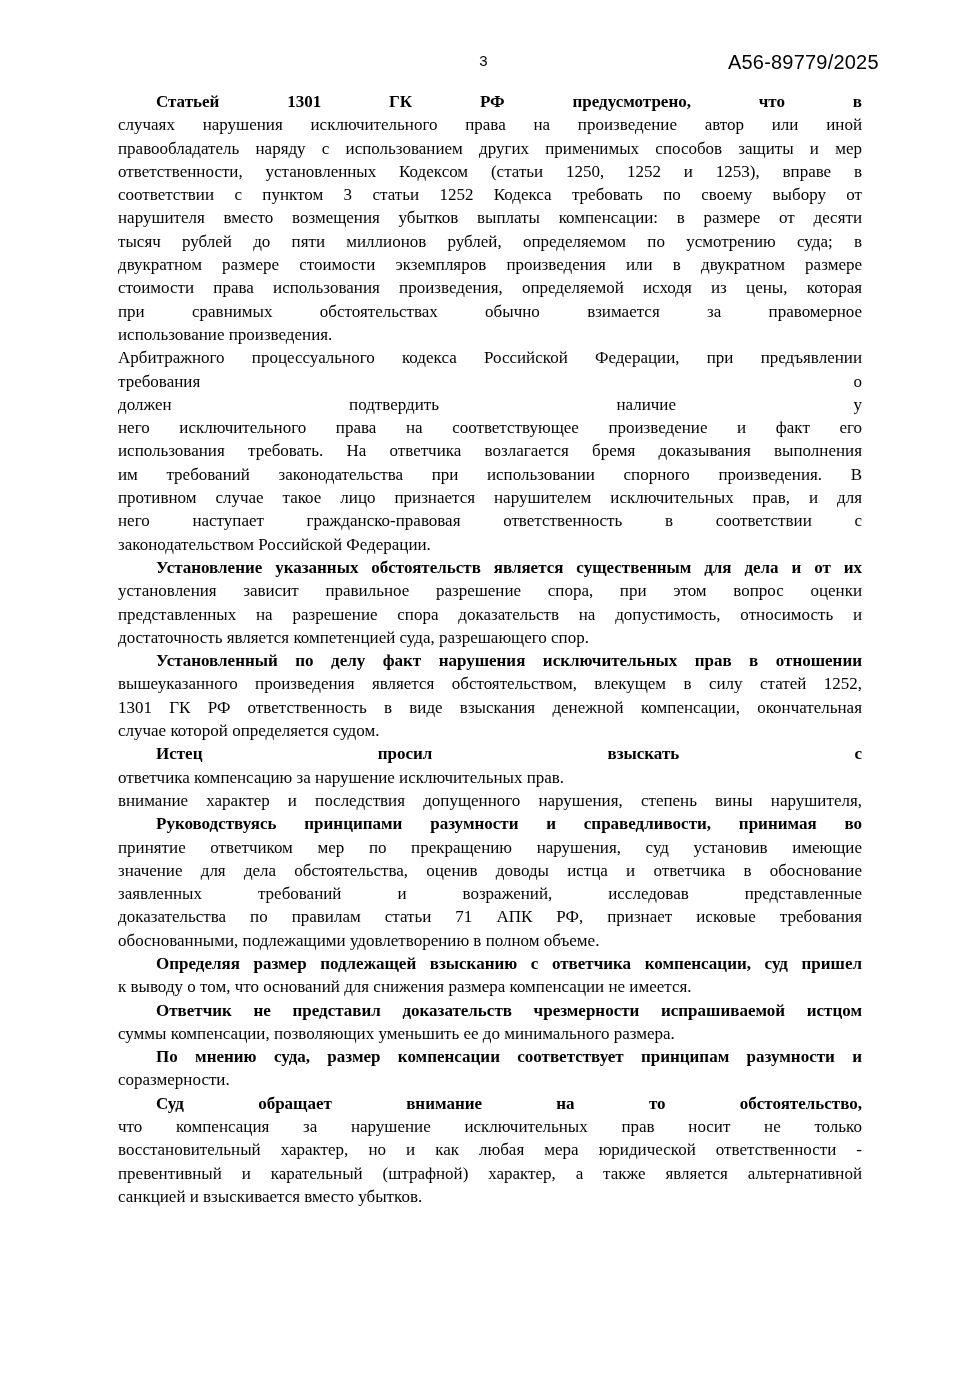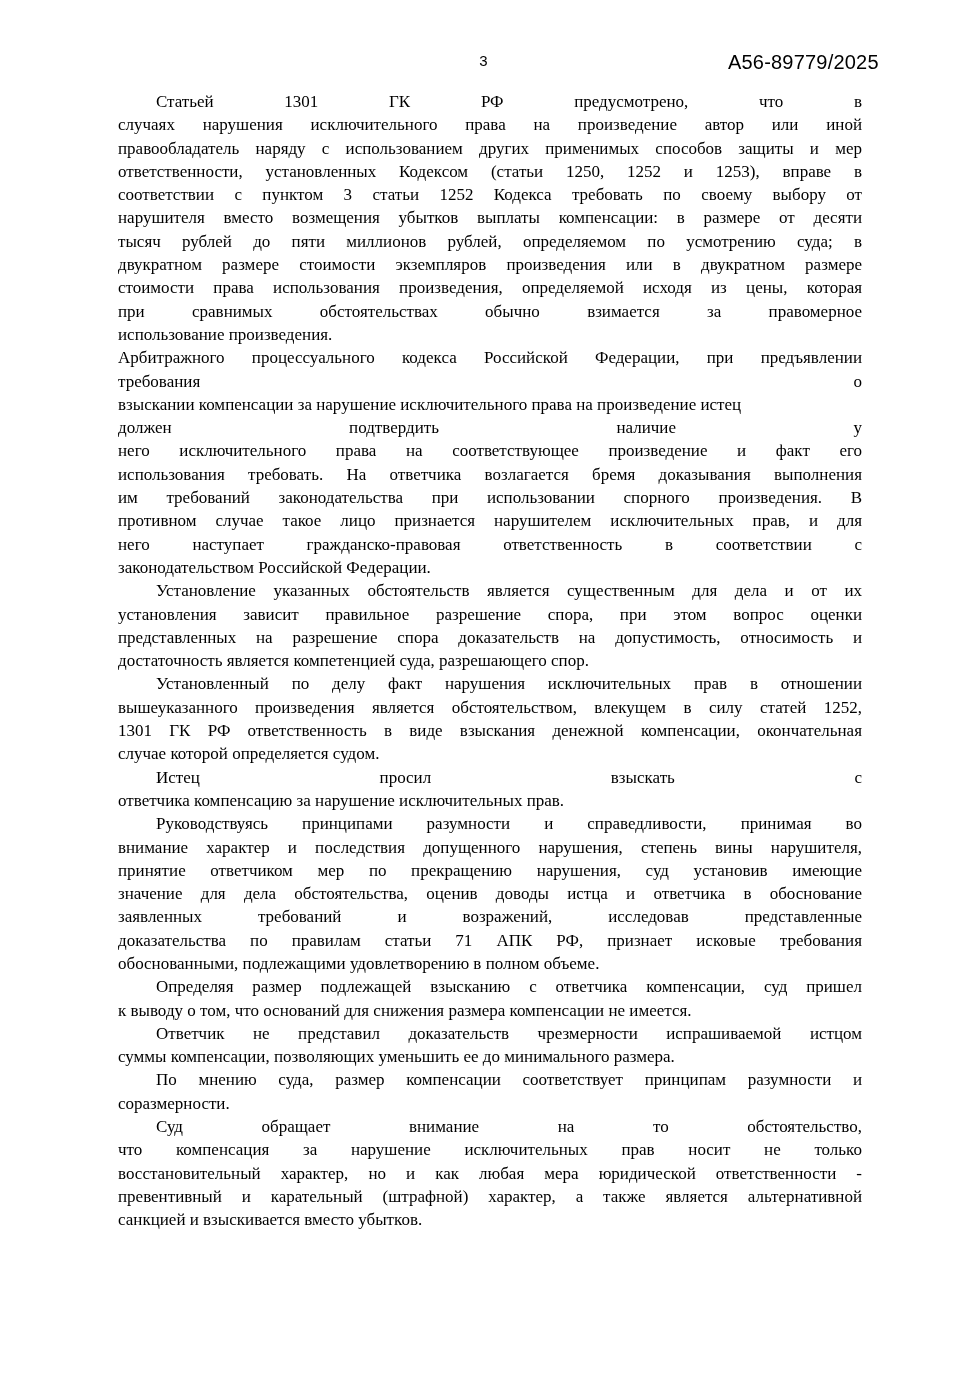--- a/index.html
+++ b/index.html
@@ -45,21 +45,21 @@
   .paragraph { margin: 0; padding: 0; }
   .line {
     font-family: "Liberation Serif", serif;
     font-size: 17px;
     line-height: 23.3px;
     white-space: normal;
     text-align: justify;
   }
   .line.just { text-align-last: justify; }
   .line.plain { text-align: center; text-align-last: left; }
-  .line.indent { padding-left: 38px; }
+  .line.indent { padding-left: 38px; font-weight: bold; }
 </style>
 </head>
 <body>
 
 <div class="page-header">
   <div class="page-num">3</div>
   <div class="case-num">А56-89779/2025</div>
 </div>
 
 <main class="doc-body">
@@ -72,21 +72,20 @@
       <div class="line just">нарушителя вместо возмещения убытков выплаты компенсации: в размере от десяти</div>
       <div class="line just">тысяч рублей до пяти миллионов рублей, определяемом по усмотрению суда; в</div>
       <div class="line just">двукратном размере стоимости экземпляров произведения или в двукратном размере</div>
       <div class="line just">стоимости права использования произведения, определяемой исходя из цены, которая</div>
       <div class="line just">при сравнимых обстоятельствах обычно взимается&nbsp;за&nbsp;правомерное</div>
       <div class="line plain">использование произведения.</div>
     </div>
     <div class="paragraph">
       <div class="line just">Арбитражного процессуального кодекса Российской Федерации, при предъявлении</div>
       <div class="line just">требования о</div>
-      <div class="line plain">взыскании компенсации за нарушение исключительного права на произведение истец</div>
       <div class="line just">должен подтвердить наличие у</div>
       <div class="line just">него&nbsp;исключительного&nbsp;права&nbsp;на&nbsp;соответствующее&nbsp;произведение&nbsp;и факт его</div>
       <div class="line just">использования требовать. На ответчика возлагается бремя доказывания выполнения</div>
       <div class="line just">им требований законодательства при использовании спорного произведения. В</div>
       <div class="line just">противном случае такое лицо признается нарушителем исключительных прав, и для</div>
       <div class="line just">него наступает гражданско-правовая ответственность в соответствии с</div>
       <div class="line plain">законодательством Российской Федерации.</div>
     </div>
     <div class="paragraph">
       <div class="line just indent">Установление указанных обстоятельств является существенным для дела и от их</div>
@@ -98,22 +97,22 @@
       <div class="line just indent">Установленный&nbsp;по&nbsp;делу факт&nbsp;нарушения&nbsp;исключительных&nbsp;прав&nbsp;в отношении</div>
       <div class="line just">вышеуказанного произведения является обстоятельством, влекущем в силу статей 1252,</div>
       <div class="line just">1301 ГК РФ ответственность в виде взыскания денежной компенсации, окончательная</div>
       <div class="line plain">случае которой определяется судом.</div>
     </div>
     <div class="paragraph">
       <div class="line just indent">Истец просил взыскать с</div>
       <div class="line plain">ответчика компенсацию за нарушение исключительных прав.</div>
     </div>
     <div class="paragraph">
+      <div class="line just">внимание характер и последствия допущенного нарушения, степень вины нарушителя,</div>
       <div class="line just indent">Руководствуясь принципами разумности и справедливости, принимая во</div>
-      <div class="line just">внимание характер и последствия допущенного нарушения, степень вины нарушителя,</div>
       <div class="line just">принятие ответчиком мер по прекращению нарушения, суд установив имеющие</div>
       <div class="line just">значение для дела обстоятельства, оценив доводы истца и ответчика в обоснование</div>
       <div class="line just">заявленных требований и возражений, исследовав представленные</div>
       <div class="line just">доказательства по правилам статьи 71 АПК РФ, признает исковые требования</div>
       <div class="line plain">обоснованными, подлежащими удовлетворению в полном объеме.</div>
     </div>
     <div class="paragraph">
       <div class="line just indent">Определяя размер подлежащей взысканию с ответчика компенсации, суд пришел</div>
       <div class="line plain">к выводу о том, что оснований для снижения размера компенсации не имеется.</div>
     </div>

